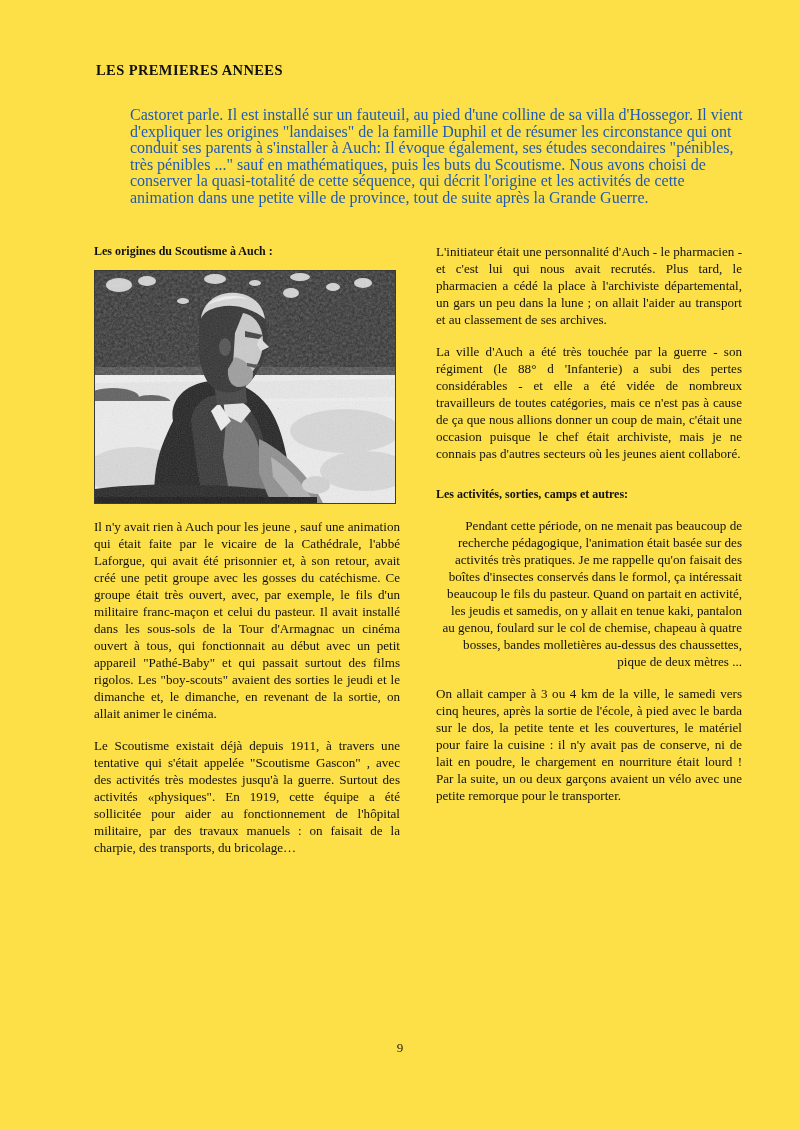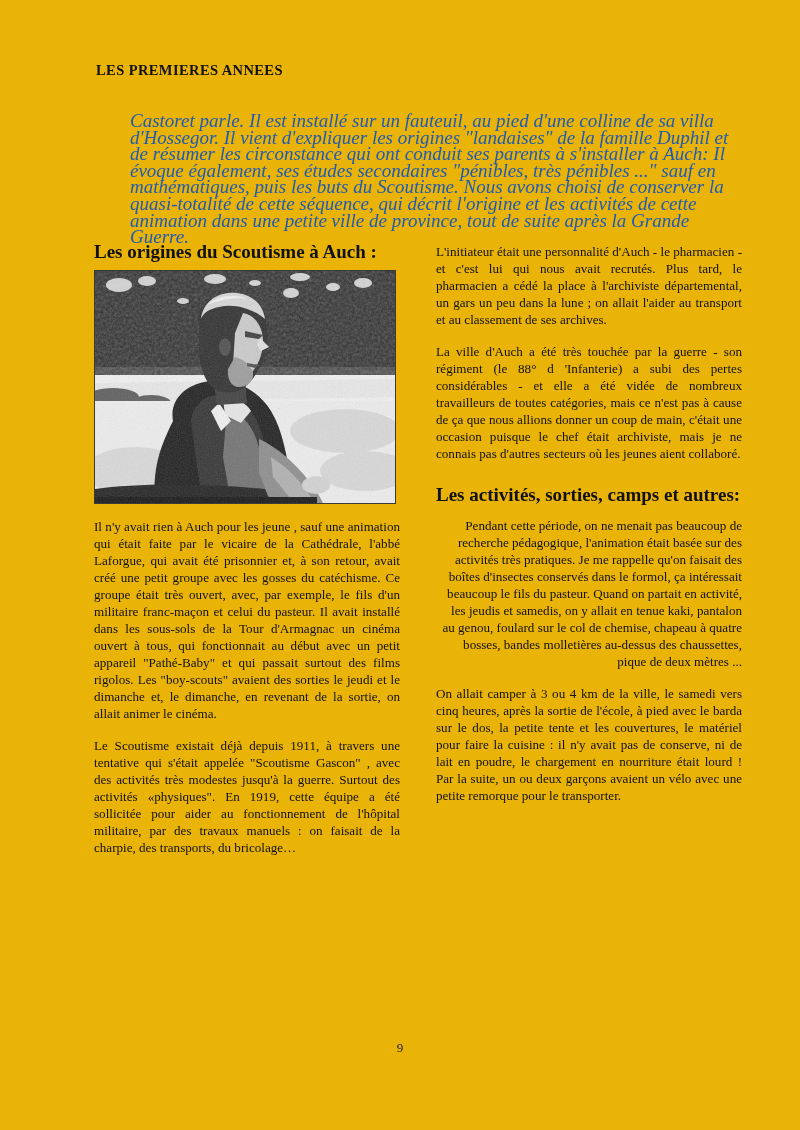--- a/index.html
+++ b/index.html
@@ -10,67 +10,66 @@
   }
   body {
     font-family: "Liberation Serif", "DejaVu Serif", serif;
     color: #111111;
   }
   .page {
     position: relative;
     width: 800px;
     height: 1130px;
     margin: 0 auto;
-    background: #eab308;
+    background: #fde047;
     overflow: hidden;
     box-sizing: border-box;
   }
 
   
   .doc-title {
     position: absolute;
     left: 96px;
     top: 62px;
     font-size: 14.5px;
     font-weight: bold;
     letter-spacing: 0.4px;
     color: #111111;
     white-space: nowrap;
   }
 
   
   .intro-block {
     position: absolute;
     left: 130px;
-    top: 113px;
+    top: 107px;
     width: 614px;
     color: #1f5bb5;
-    font-style: italic;
-    font-size: 19px;
+    font-size: 16px;
     line-height: 16.6px;
     text-align: left;
   }
   .intro-block p { margin: 0; }
 
   
   .col-left {
     position: absolute;
     left: 94px;
     top: 243px;
     width: 306px;
   }
   .col-right {
     position: absolute;
     left: 436px;
     top: 243px;
     width: 306px;
   }
 
   .sec-head {
-    font-size: 19px;
+    font-size: 12px;
     font-weight: bold;
     color: #111111;
     margin: 0 0 10px 0;
     line-height: 17px;
   }
   .sec-head.right-head {
     margin-top: 24px;
     margin-bottom: 14px;
   }
 

